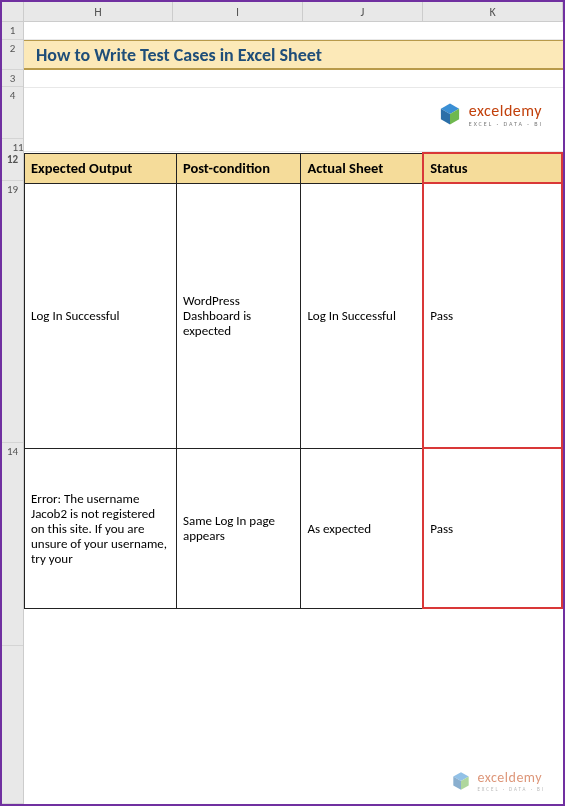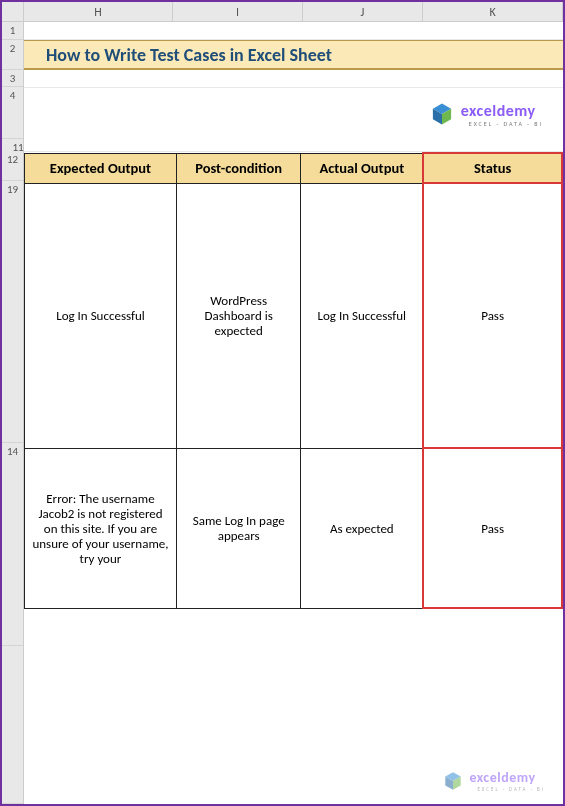--- a/index.html
+++ b/index.html
@@ -53,40 +53,40 @@
     display: flex;
     align-items: flex-start;
     justify-content: center;
     padding-top: 2px;
   }
   .rn-1 { height: 18px; }
   .rn-2 { height: 30px; }
   .rn-3 { height: 18px; }
   .rn-4 { height: 52px; }
   .rn-11 { height: 12px; margin-left: 11px; }
-  .rn-12 { height: 30px; }
+  .rn-12 { height: 30px; font-weight: bold; }
   .rn-13 { height: 265px; }
   .rn-14 { height: 205px; }
   .rn-15 { height: 160px; }
   .content {
     flex: 1;
     position: relative;
   }
   .empty-row { border-bottom: 1px solid #e8e8e8; }
   .r-1 { height: 18px; }
   .r-3 { height: 18px; }
   .r-11 { height: 12px; }
   .title-row {
     height: 30px;
     background: #fce9b8;
     border-top: 1px solid #b89a4a;
     border-bottom: 2px solid #b89a4a;
     display: flex;
     align-items: center;
-    padding-left: 22px;
+    padding-left: 12px;
   }
   .title-row span {
     color: #1f4e79;
     font-weight: bold;
     font-size: 18px;
   }
   .logo-row {
     height: 52px;
     display: flex;
     align-items: center;
@@ -96,29 +96,29 @@
   .logo {
     display: flex;
     align-items: center;
     gap: 6px;
   }
   .logo-icon {
     width: 26px;
     height: 26px;
   }
   .logo-text { display: flex; flex-direction: column; }
-  .logo-main { font-size: 16px; font-weight: bold; color: #8b5cf6; letter-spacing: 0.5px; }
-  .logo-sub { font-size: 6px; color: #7a7a7a; letter-spacing: 2px; margin-left: 8px; }
+  .logo-main { font-size: 16px; font-weight: normal; color: #c2410c; letter-spacing: 0.5px; }
+  .logo-sub { font-size: 6px; color: #7a7a7a; letter-spacing: 2px; }
   .table {
     border-collapse: collapse;
     width: 539px;
   }
   .table th, .table td {
     border: 1px solid #222;
-    text-align: center;
+    text-align: left;
     vertical-align: middle;
     font-size: 13px;
     padding: 4px 6px;
   }
   .table th {
     background: #f5dc9a;
     font-weight: bold;
     height: 30px;
     font-size: 14.5px;
   }
@@ -190,21 +190,21 @@
         </div>
       </div>
     </div>
     <div class="empty-row r-11"></div>
 
     <table class="table">
       <tbody>
           <tr>
         <th class="col-H">Expected Output</th>
         <th class="col-I">Post-condition</th>
-        <th class="col-J">Actual Output</th>
+        <th class="col-J">Actual Sheet</th>
         <th class="col-K status-sel">Status</th>
       </tr>
       <tr class="row-13">
         <td>Log In Successful</td>
         <td>WordPress Dashboard is expected</td>
         <td>Log In Successful</td>
         <td class="status-sel">Pass</td>
       </tr>
       <tr class="row-15">
         <td>Error: The username Jacob2 is not registered on this site. If you are unsure of your username, try your</td>

